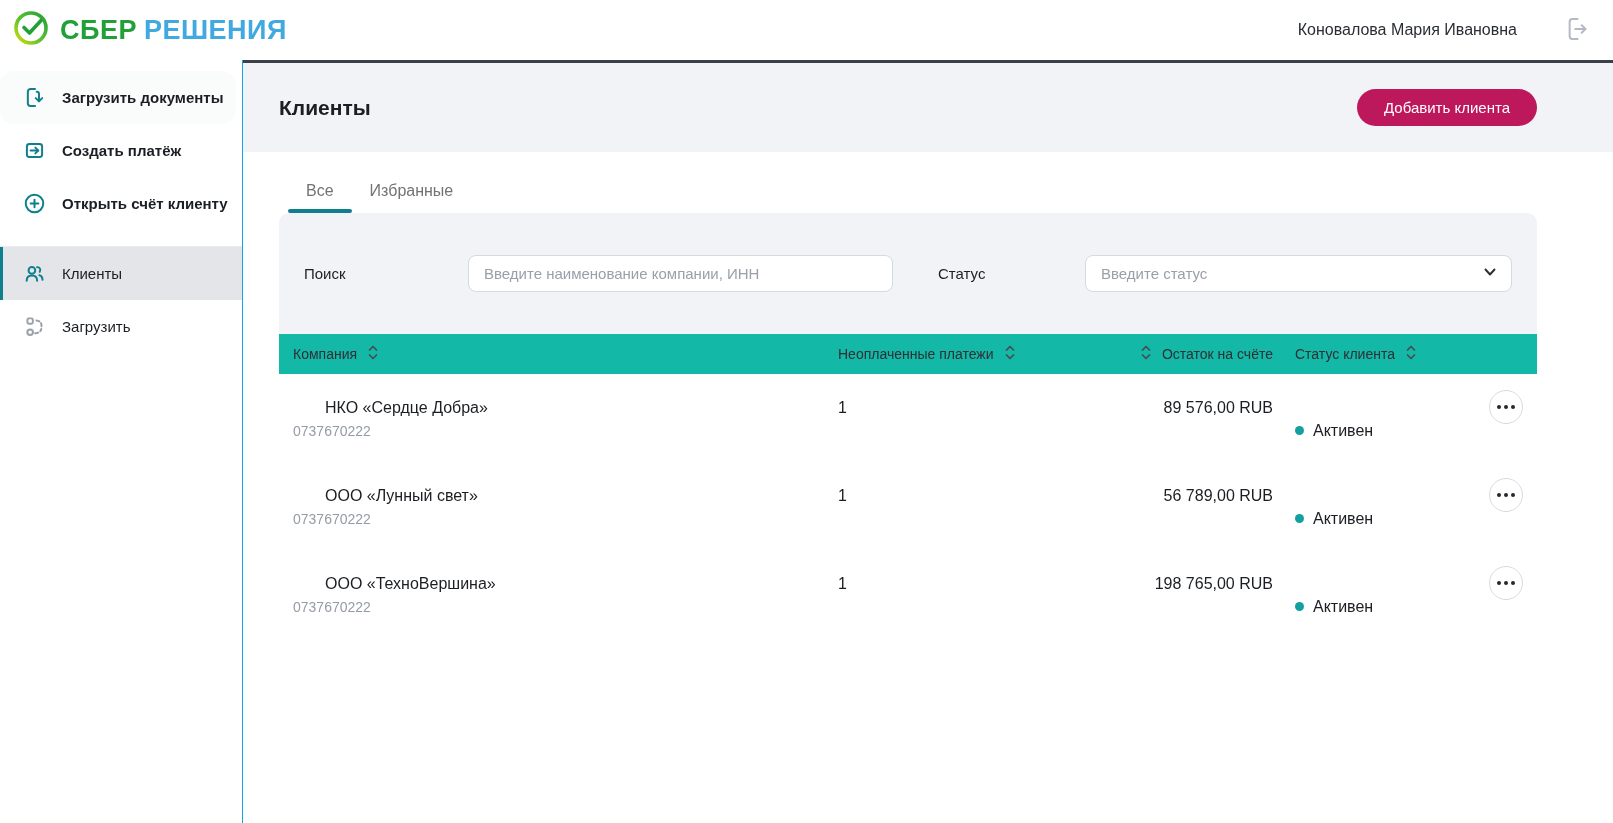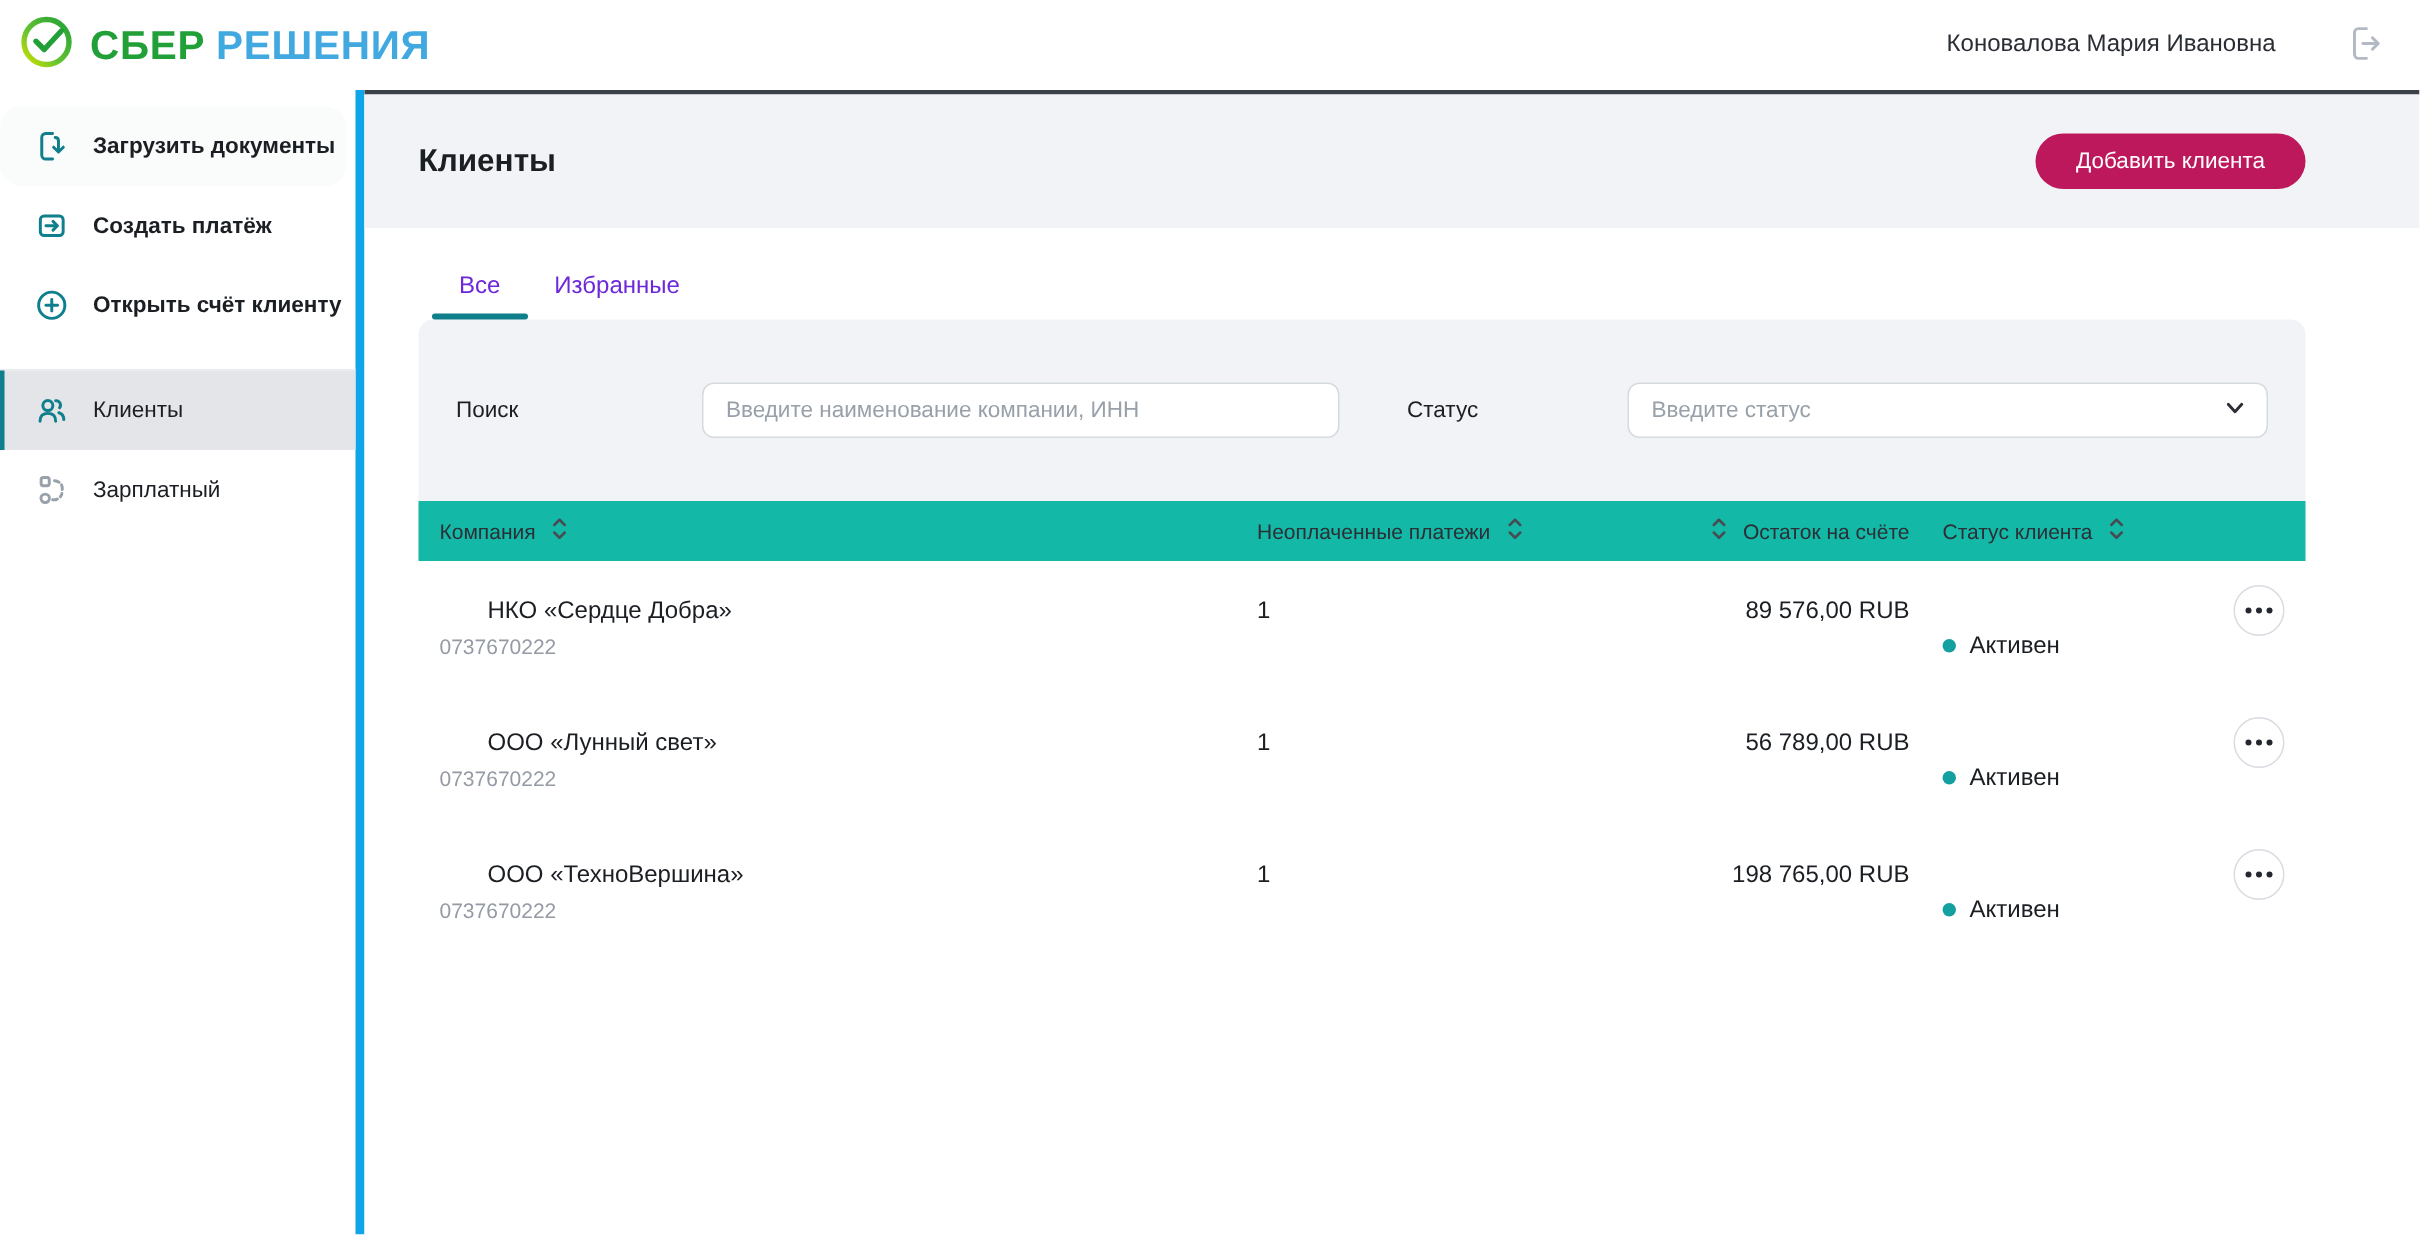--- a/index.html
+++ b/index.html
@@ -24,21 +24,21 @@
   .topbar-right { display: flex; align-items: center; gap: 46px; }
   .user-name { font-size: 16px; color: #2a2e34; }
   .logout-btn { background: none; border: none; cursor: pointer; display: flex; align-items: center; }
 
   
   .shell { flex: 1; display: flex; min-height: 0; }
 
   
   .sidebar {
     width: 243px; flex: 0 0 243px; background: #ffffff;
-    border-right: 6px solid #0ea5e9; padding-top: 11px;
+    border-right: 1px solid #0ea5e9; padding-top: 11px;
   }
   .side-item {
     height: 53px; display: flex; align-items: center; gap: 15px;
     padding-left: 21px; cursor: pointer; font-size: 15px; color: #1b1e23;
   }
   .side-item .ico { width: 26px; height: 26px; flex: 0 0 26px; display: flex; align-items: center; justify-content: center; }
   .side-item.bold { font-weight: 700; }
   .side-item.subtle { background: #fafbfb; border-radius: 14px; margin-right: 6px; }
   .side-divider { height: 1px; background: #e9ebee; margin: 16px 0 0 0; }
   .side-item.active {
@@ -57,21 +57,21 @@
     background: #be185d; color: #ffffff; border: none; cursor: pointer;
     height: 37px; padding: 0 27px; border-radius: 20px; font-size: 15px;
     font-family: Liberation Sans, sans-serif;
   }
 
   .content { flex: 1; padding: 24px 76px 0 36px; }
 
   
   .tabs { display: flex; margin-left: 9px; }
   .tab {
-    padding: 6px 18px 13px; font-size: 16px; color: #6d28d9; cursor: pointer;
+    padding: 6px 18px 13px; font-size: 16px; color: #737373; cursor: pointer;
     position: relative;
   }
   .tab.active::after {
     content: ""; position: absolute; left: 0; right: 0; bottom: 0;
     height: 4px; background: #107f8c; border-radius: 4px;
   }
 
   
   .filter-panel {
     background: #f1f3f6; border-radius: 10px 10px 0 0;
@@ -209,21 +209,21 @@
 
       <div class="side-item">
         <span class="ico">
           <svg width="25" height="25" viewBox="0 0 24 24" fill="none" stroke="#99a1ab" stroke-width="1.9" stroke-linecap="round" stroke-linejoin="round">
             <rect x="5.2" y="4.2" width="5.2" height="5.2" rx="1.4"></rect>
             <circle cx="7.8" cy="17.5" r="2.7"></circle>
             <path d="M13.8 6.2 C17.6 6.6 19.3 9.2 18.6 12.6" stroke-dasharray="3 2.4"></path>
             <path d="M12.6 18.4 C16.2 18.6 18.2 16.4 18.5 14.4" stroke-dasharray="3 2.4"></path>
           </svg>
         </span>
-        <span>Зарплатный</span>
+        <span>Загрузить</span>
       </div>
 
     </aside>
 
     <main class="main">
 
       <div class="page-head">
         <h1 class="page-title">Клиенты</h1>
         <button class="add-client-btn">Добавить клиента</button>
       </div>

